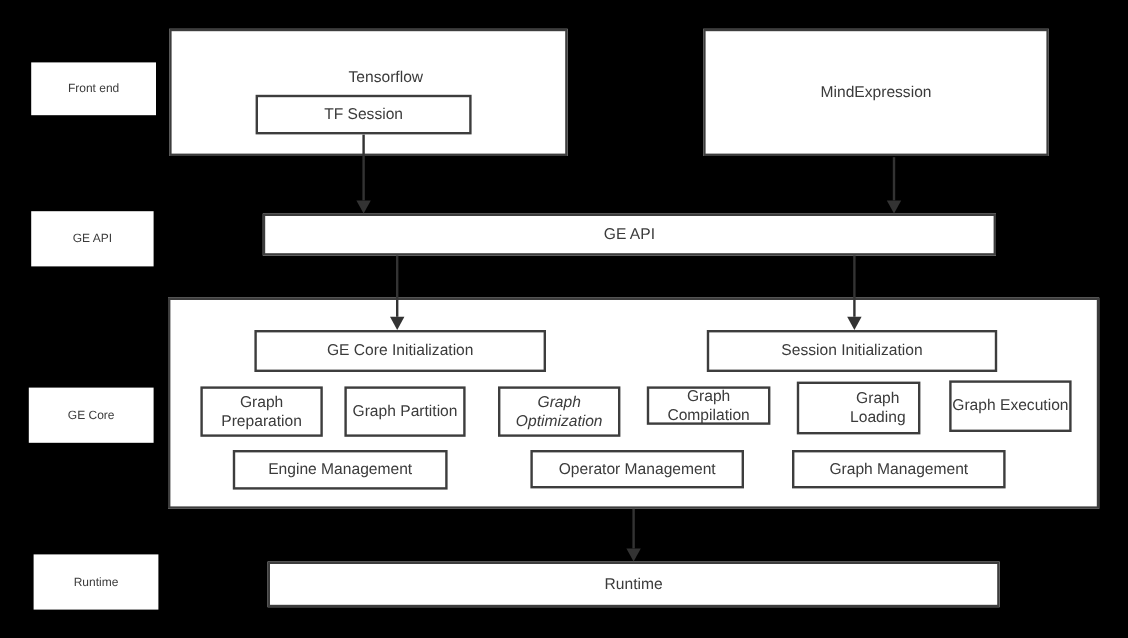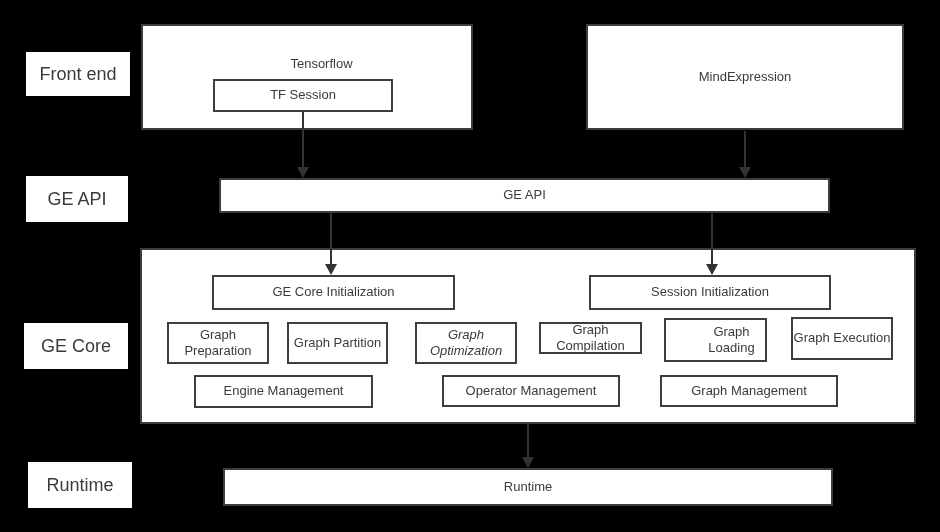--- a/index.html
+++ b/index.html
@@ -10,38 +10,38 @@
   
   .box{
     position:absolute;background:#ffffff;border:2px solid #3d3d3d;box-sizing:border-box;
     display:flex;align-items:center;justify-content:center;text-align:center;
     font-size:13px;line-height:1.25;z-index:3;
   }
   
   .rail{
     position:absolute;background:#ffffff;box-sizing:border-box;
     display:flex;align-items:center;justify-content:center;text-align:center;
-    font-size:18px;z-index:3;
+    font-size:10px;z-index:3;
   }
   
   .arrow{position:absolute;width:12px;display:flex;flex-direction:column;align-items:center;z-index:4;}
   .arrow .line{flex:1;width:2px;background:#333333;}
   .arrow .head{width:0;height:0;border-left:6px solid transparent;border-right:6px solid transparent;border-top:11px solid #333333;}
 
   
   .p-front-end{left:26px;top:52px;width:104px;height:44px;}
   .p-ge-api-label{left:26px;top:176px;width:102px;height:46px;}
   .p-ge-core-label{left:24px;top:323px;width:104px;height:46px;}
   .p-runtime-label{left:28px;top:462px;width:104px;height:46px;}
 
   
   .p-tensorflow{left:141px;top:24px;width:332px;height:106px;align-items:flex-start;}
   .p-tensorflow .title{margin-top:30px;width:100%;padding-left:29px;}
   .p-tf-adapter{left:213px;top:79px;width:180px;height:33px;z-index:5;}
-  .p-mindexpression{left:586px;top:24px;width:318px;height:106px;}
+  .p-mindexpression{left:586px;top:24px;width:288px;height:106px;}
 
   
   .p-ge-api-bar{left:219px;top:178px;width:611px;height:35px;}
 
   
   .p-ge-core{left:140px;top:248px;width:776px;height:176px;z-index:1;}
   .p-ge-core-init{left:212px;top:275px;width:243px;height:35px;}
   .p-session-init{left:589px;top:275px;width:242px;height:35px;}
   .p-graph-preparation{left:167px;top:322px;width:102px;height:42px;}
   .p-graph-partition{left:287px;top:322px;width:101px;height:42px;}

